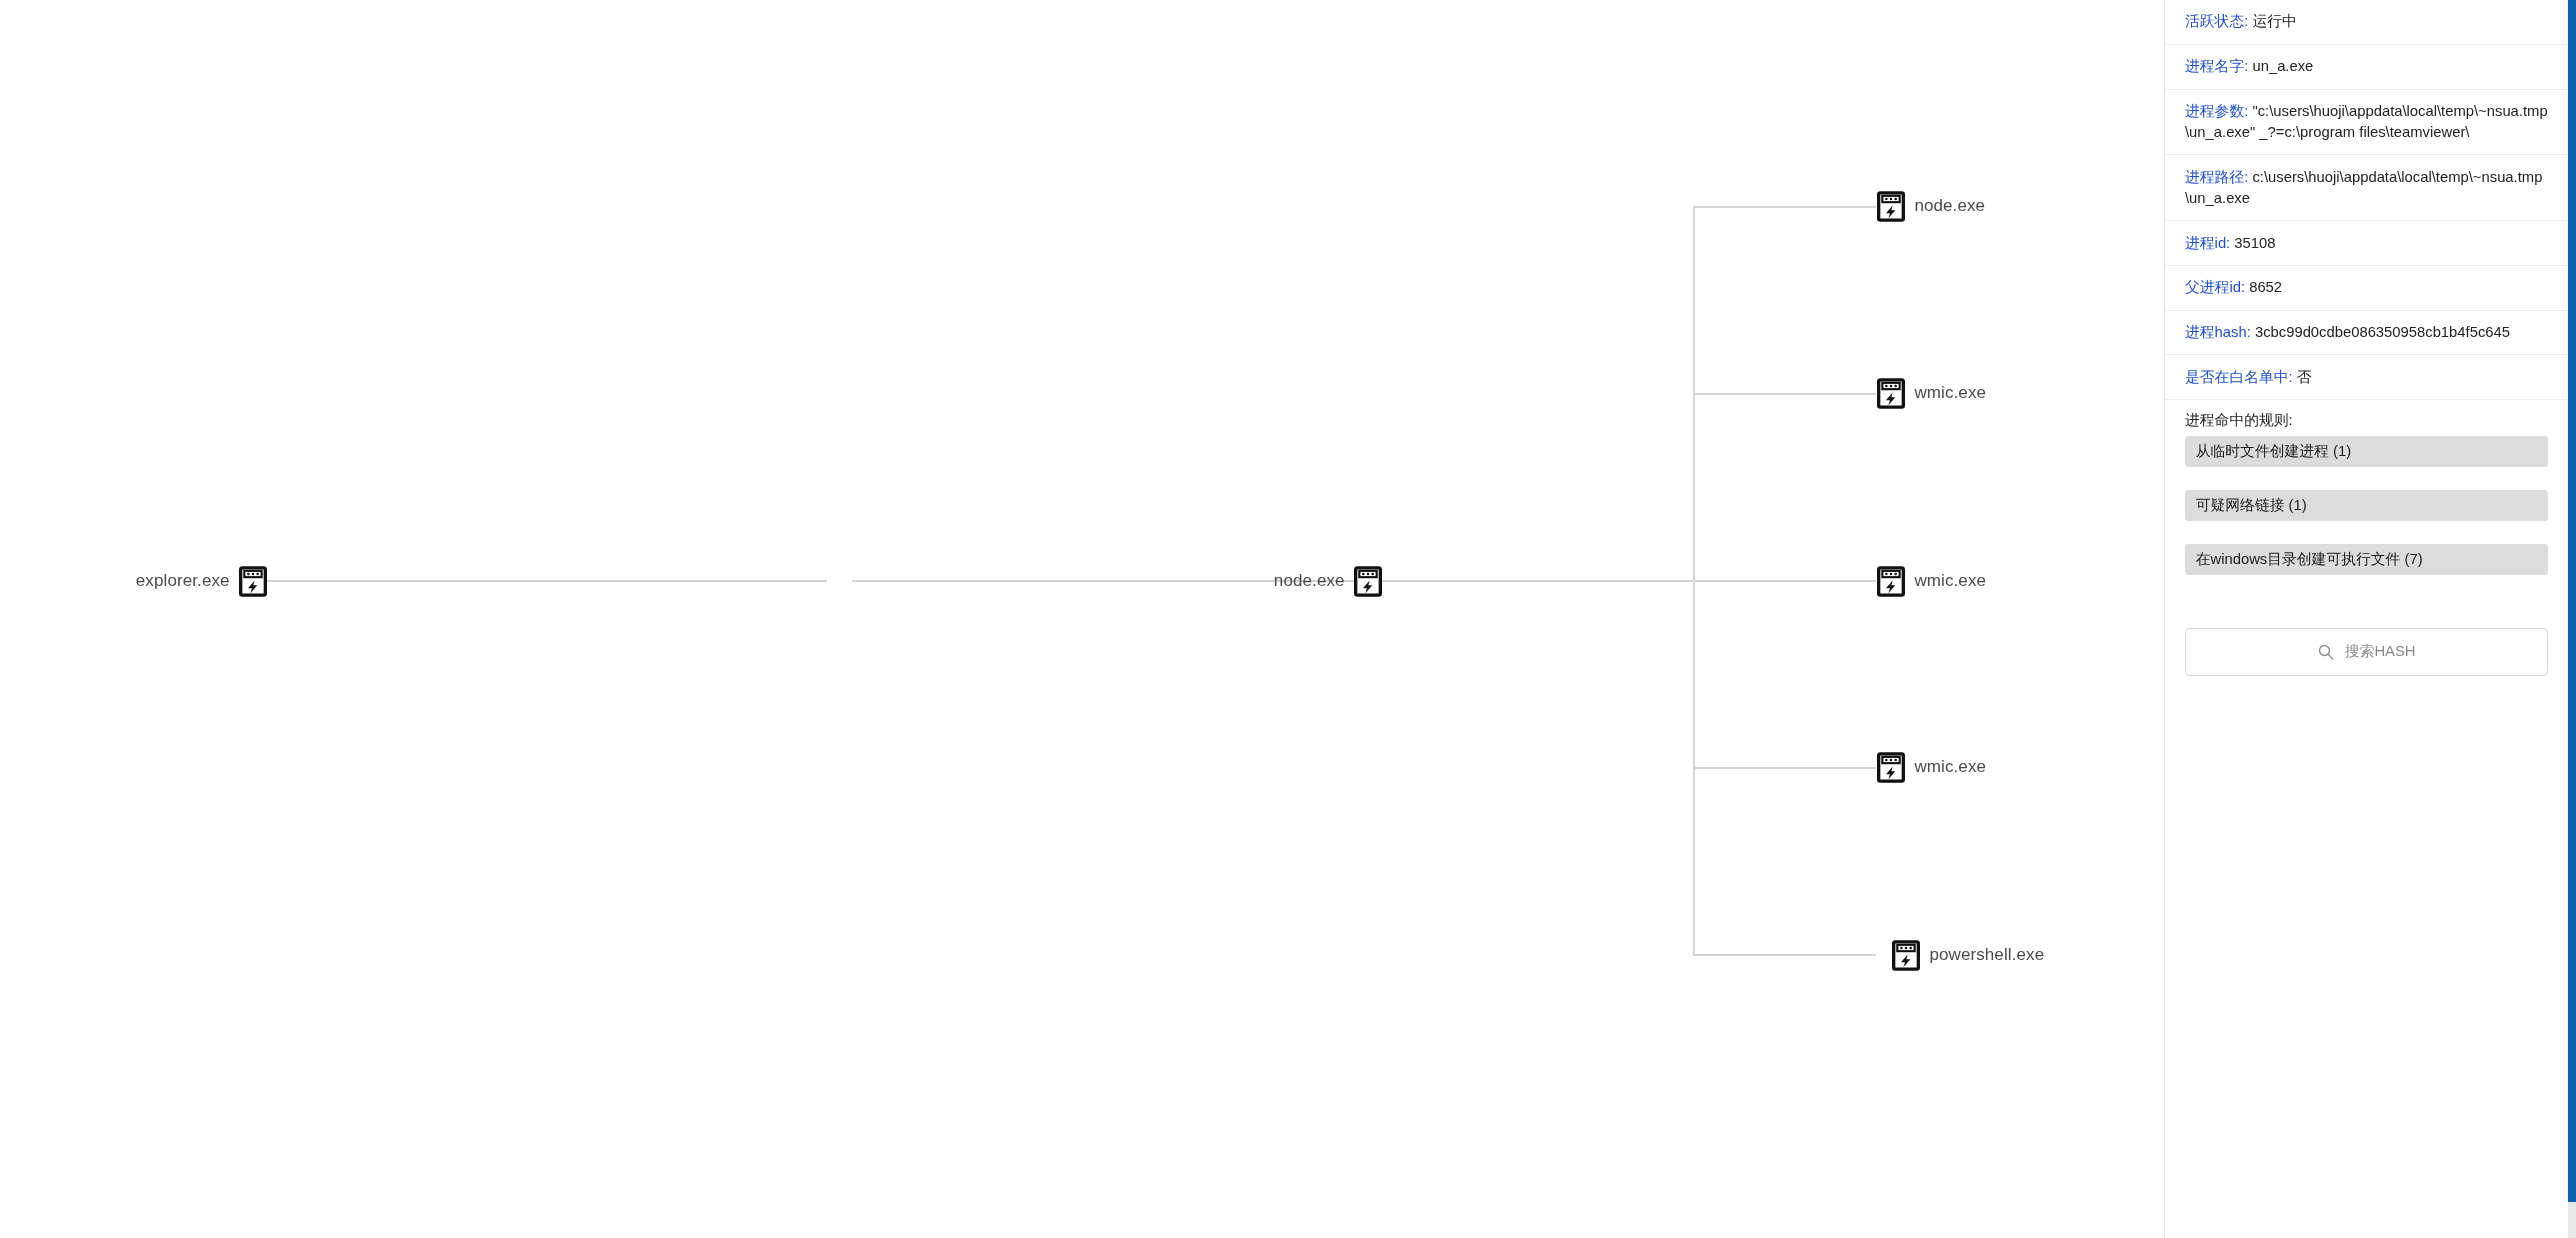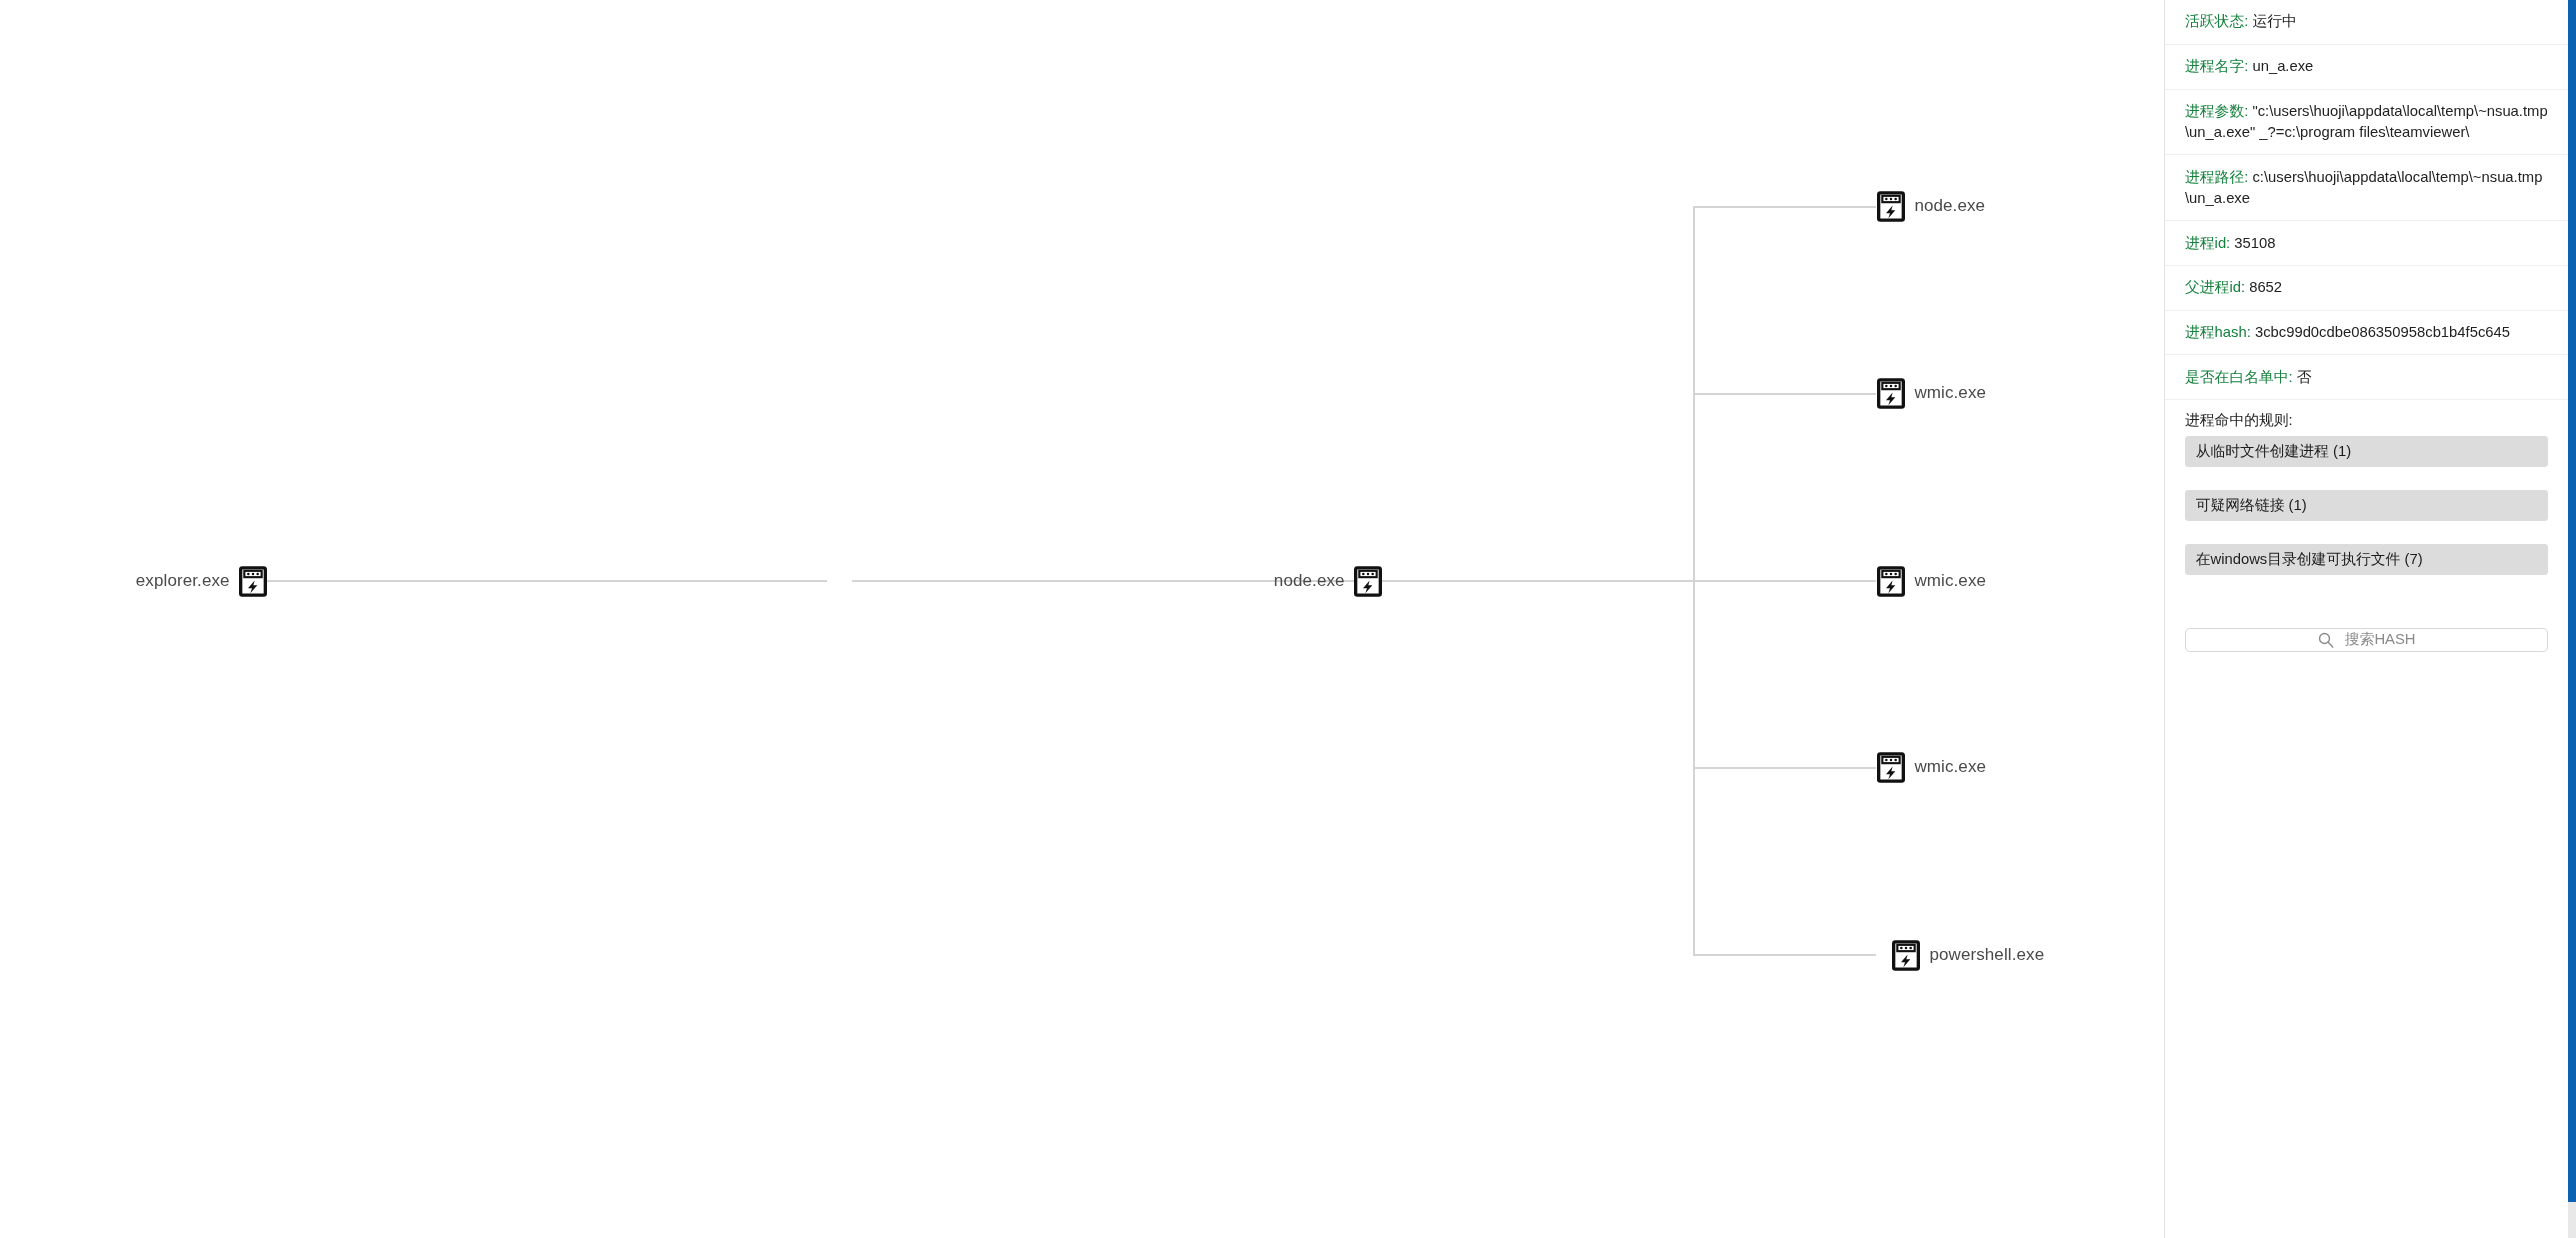--- a/index.html
+++ b/index.html
@@ -45,42 +45,42 @@
   }
 
   .info-row {
     padding: 11.4px 20px 11.4px 20px;
     border-bottom: 1.3px solid #efefef;
     font-size: 14.8px;
     line-height: 1.42;
     color: #222222;
     word-break: break-all;
   }
-  .info-row .k { color: #15803d; }
+  .info-row .k { color: #1d4ed8; }
   .info-row .v { color: #222; }
 
   .rules-row {
     padding: 10.7px 20px 14.8px 20px;
     border-bottom: none;
   }
   .rules-title { font-size: 14.8px; color: #222; margin-bottom: 6px; }
 
   .rule-chip {
     background: #dcdcdc;
     border-radius: 3.4px;
     padding: 6.7px 0 6.7px 10.7px;
     margin-bottom: 23px;
     font-size: 14.8px;
     color: #1c1c1c;
     line-height: 1.2;
   }
 
   .panel-btn {
     margin: 0 20px 0 20px;
-    height: 24px;
+    height: 48px;
     border: 1.3px solid #d6d6d6;
     border-radius: 4.7px;
     background: #ffffff;
     display: flex; align-items: center; justify-content: center;
     gap: 9.4px;
     color: #8a8a8a;
     font-size: 14.8px;
     cursor: pointer;
   }
   .panel-btn + .panel-btn { margin-top: 13.4px; }

